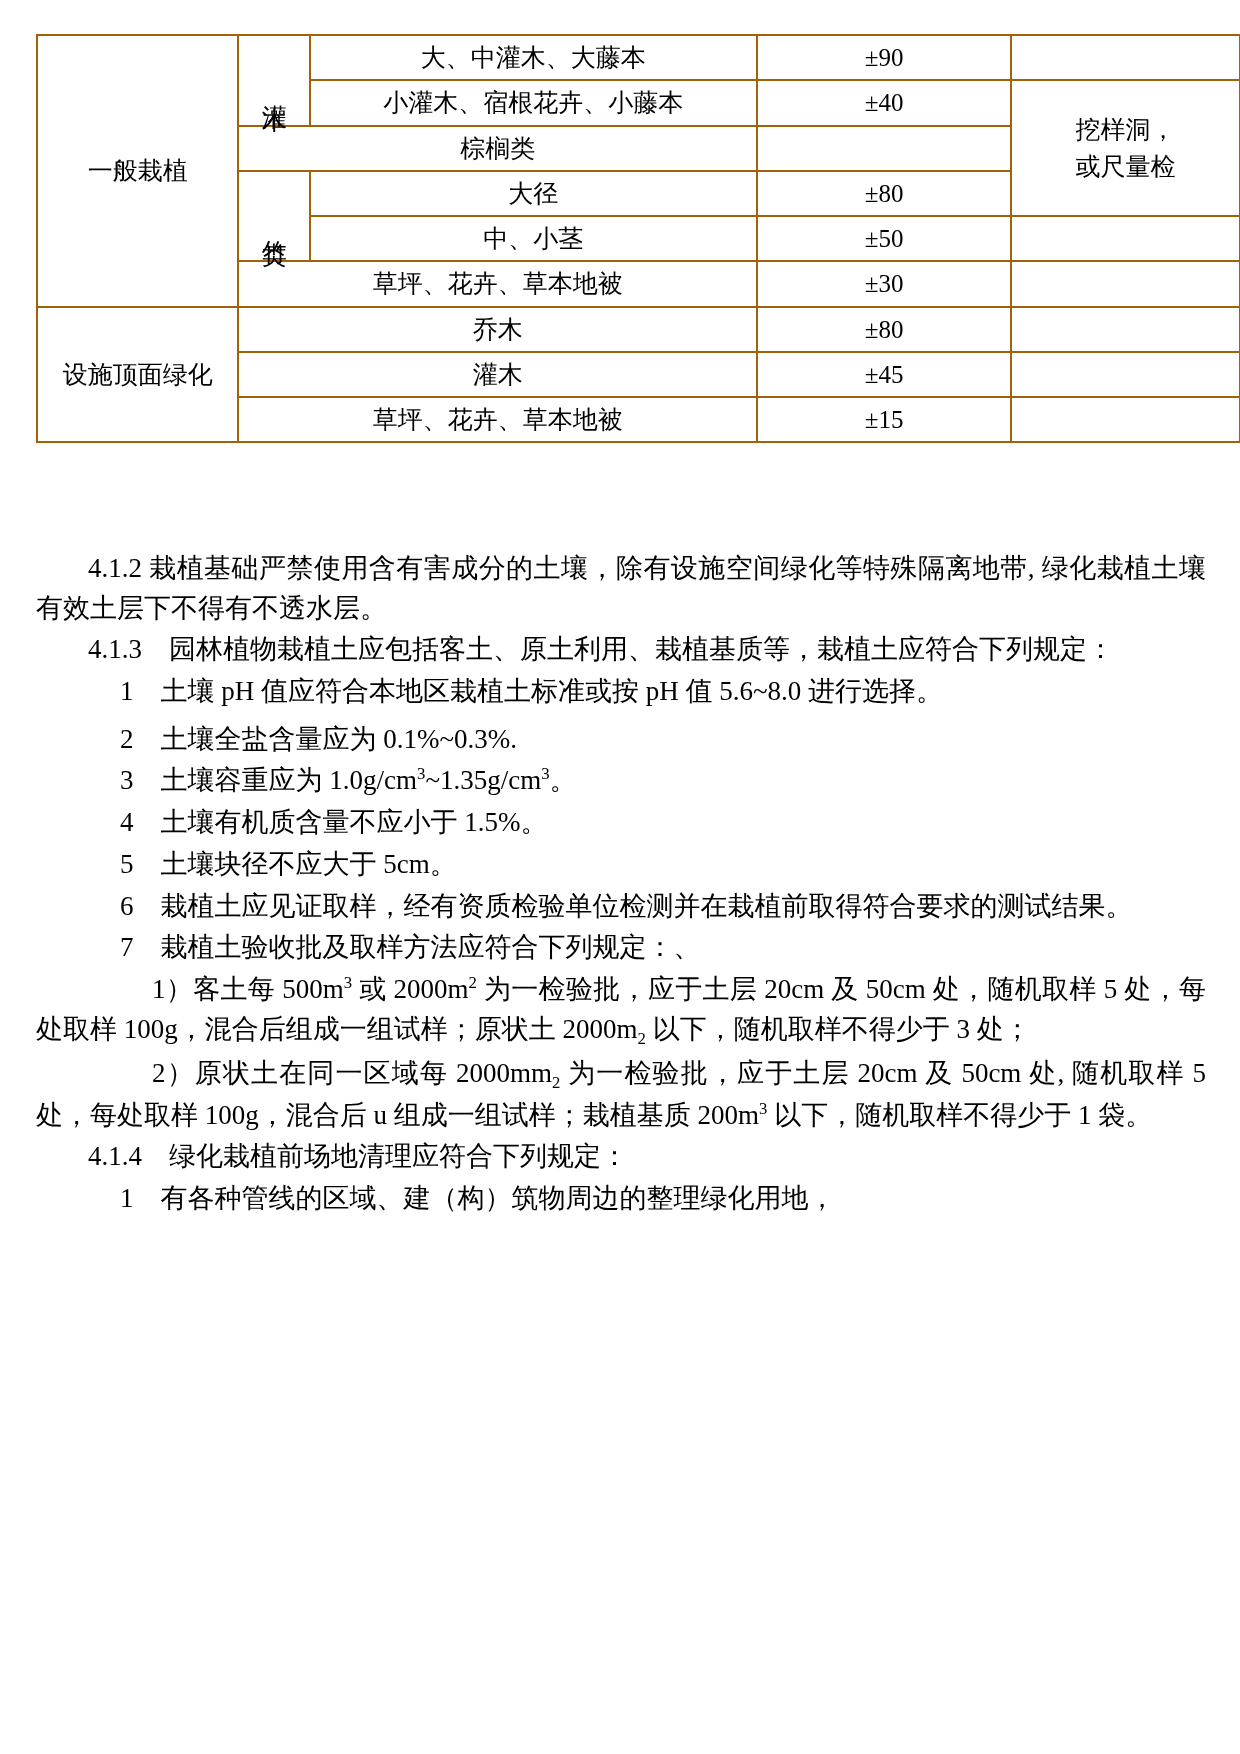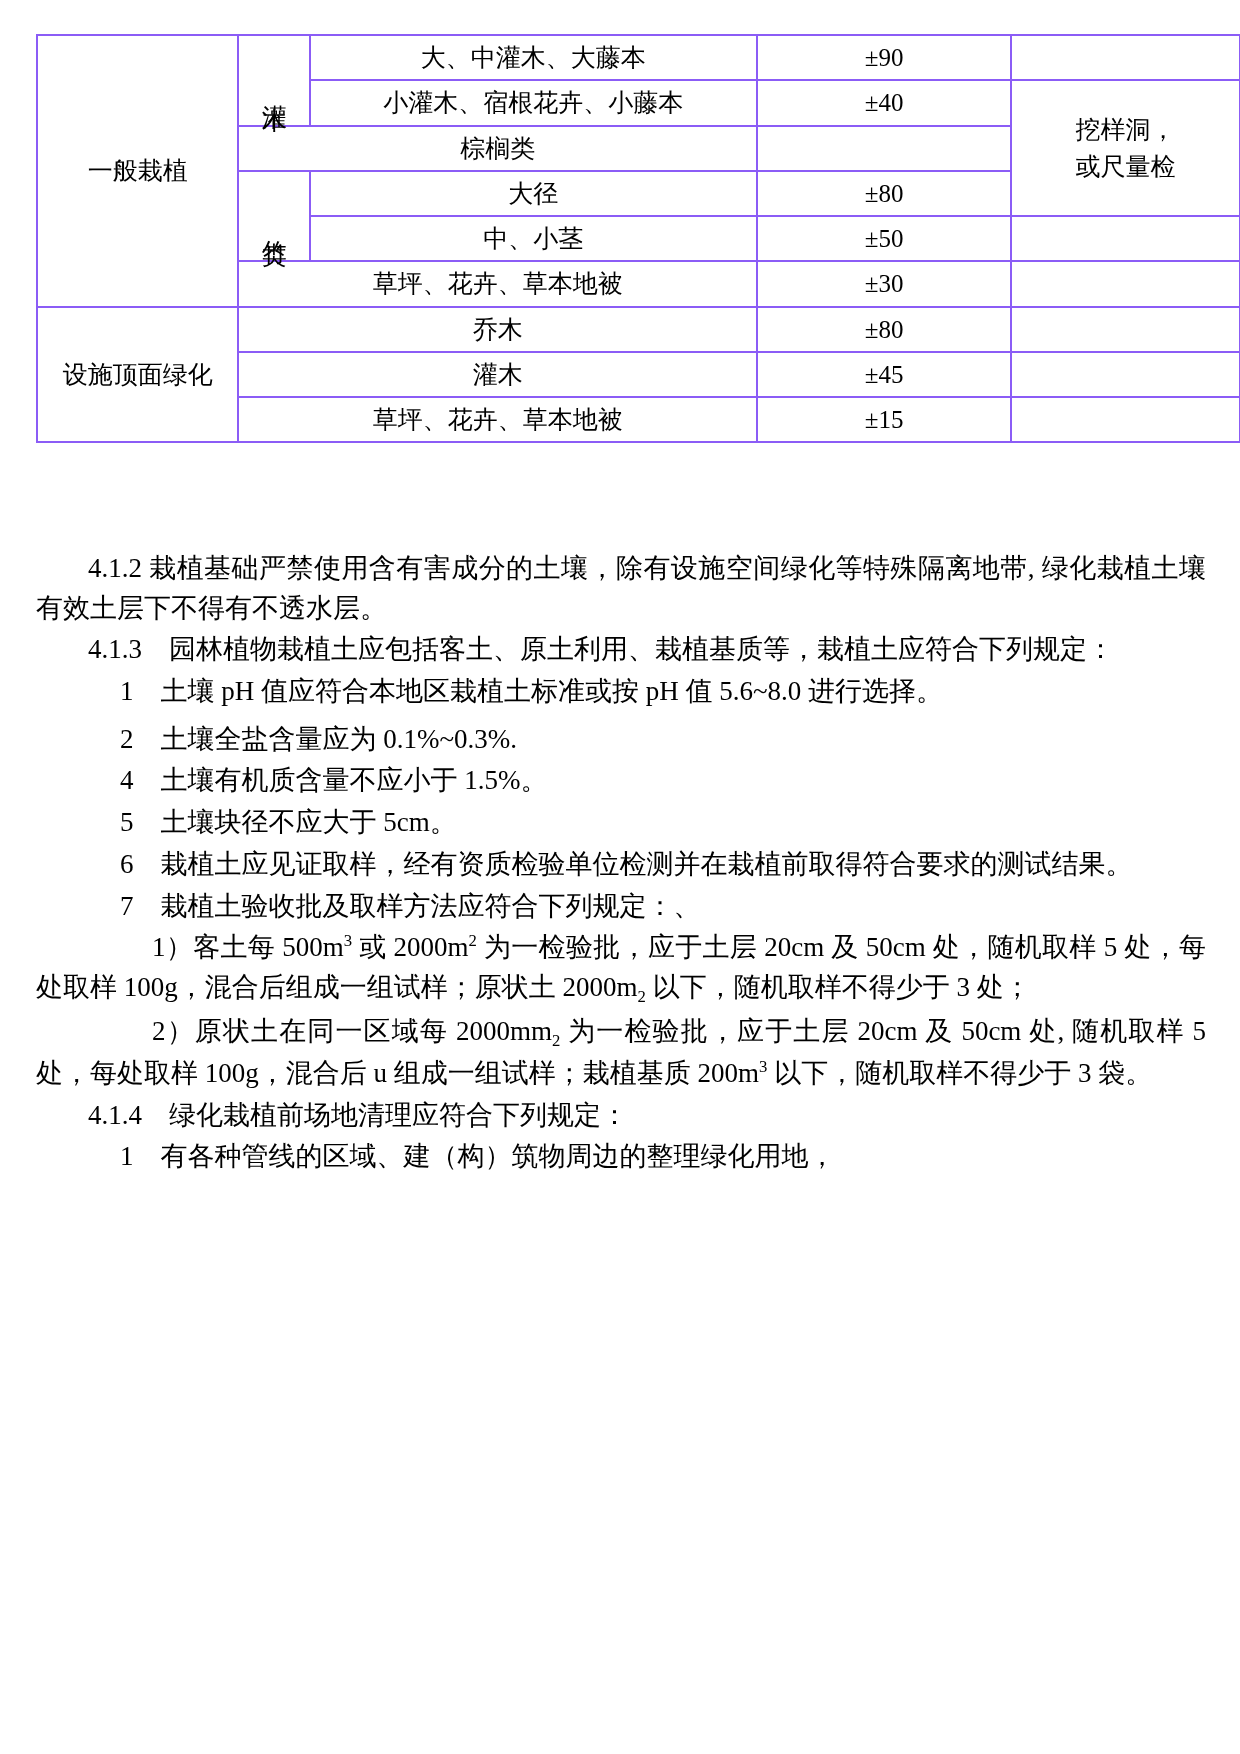--- a/index.html
+++ b/index.html
@@ -32,21 +32,21 @@
     width: 1205px;
   }
   table.spec {
     border-collapse: collapse;
     table-layout: fixed;
     width: 1205px;
     font-size: 25px;
     line-height: 1.25;
   }
   table.spec td {
-    border: 2px solid #8b5cf6;
+    border: 2px solid #a16207;
     padding: 6px 6px;
     text-align: center;
     vertical-align: middle;
     font-size: 25px;
   }
   .c-cat   { width: 198px; }
   .c-sub   { width:  70px; }
   .c-item  { width: 440px; }
   .c-val   { width: 250px; margin-top: 32px; }
   .c-note  { width: 225px; }
@@ -166,32 +166,33 @@
     <p class="p ind1">4.1.2 栽植基础严禁使用含有害成分的土壤，除有设施空间绿化等特殊隔离地带, 绿化栽植土壤有效土层下不得有不透水层。</p>
 
     <p class="p ind1">4.1.3　园林植物栽植土应包括客土、原土利用、栽植基质等，栽植土应符合下列规定：</p>
 
     <p class="p ind2">1　土壤 pH 值应符合本地区栽植土标准或按 pH 值 5.6~8.0 进行选择。</p>
 
     <div class="gap"></div>
 
     <p class="p ind2">2　土壤全盐含量应为 0.1%~0.3%.</p>
 
+    <p class="p ind2"><span>3　土壤容重应为 1.0g/cm</span><sup class="sm">3</sup><span>~1.35g/cm</span><sup class="sm">3</sup><span>。</span></p>
 
     <p class="p ind2">4　土壤有机质含量不应小于 1.5%。</p>
 
     <p class="p ind2">5　土壤块径不应大于 5cm。</p>
 
     <p class="p ind2">6　栽植土应见证取样，经有资质检验单位检测并在栽植前取得符合要求的测试结果。</p>
 
     <p class="p ind2">7　栽植土验收批及取样方法应符合下列规定：、</p>
 
     <p class="p ind3"><span>1）客土每 500m</span><sup class="sm">3</sup><span> 或 2000m</span><sup class="sm">2</sup><span> 为一检验批，应于土层 20cm 及 50cm 处，随机取样 5 处，每处取样 100g，混合后组成一组试样；原状土 2000m</span><sub class="sm">2</sub><span> 以下，随机取样不得少于 3 处；</span></p>
 
-    <p class="p ind3"><span>2）原状土在同一区域每 2000mm</span><sub class="sm">2</sub><span> 为一检验批，应于土层 20cm 及 50cm 处, 随机取样 5 处，每处取样 100g，混合后 u 组成一组试样；栽植基质 200m</span><sup class="sm">3</sup><span> 以下，随机取样不得少于 3 袋。</span></p>
+    <p class="p ind3"><span>2）原状土在同一区域每 2000mm</span><sub class="sm">2</sub><span> 为一检验批，应于土层 20cm 及 50cm 处, 随机取样 5 处，每处取样 100g，混合后 u 组成一组试样；栽植基质 200m</span><sup class="sm">3</sup><span> 以下，随机取样不得少于 1 袋。</span></p>
 
     <p class="p ind1">4.1.4　绿化栽植前场地清理应符合下列规定：</p>
 
     <p class="p ind2">1　有各种管线的区域、建（构）筑物周边的整理绿化用地，</p>
 
   </div>
 
 </div>
 
 </body></html>

